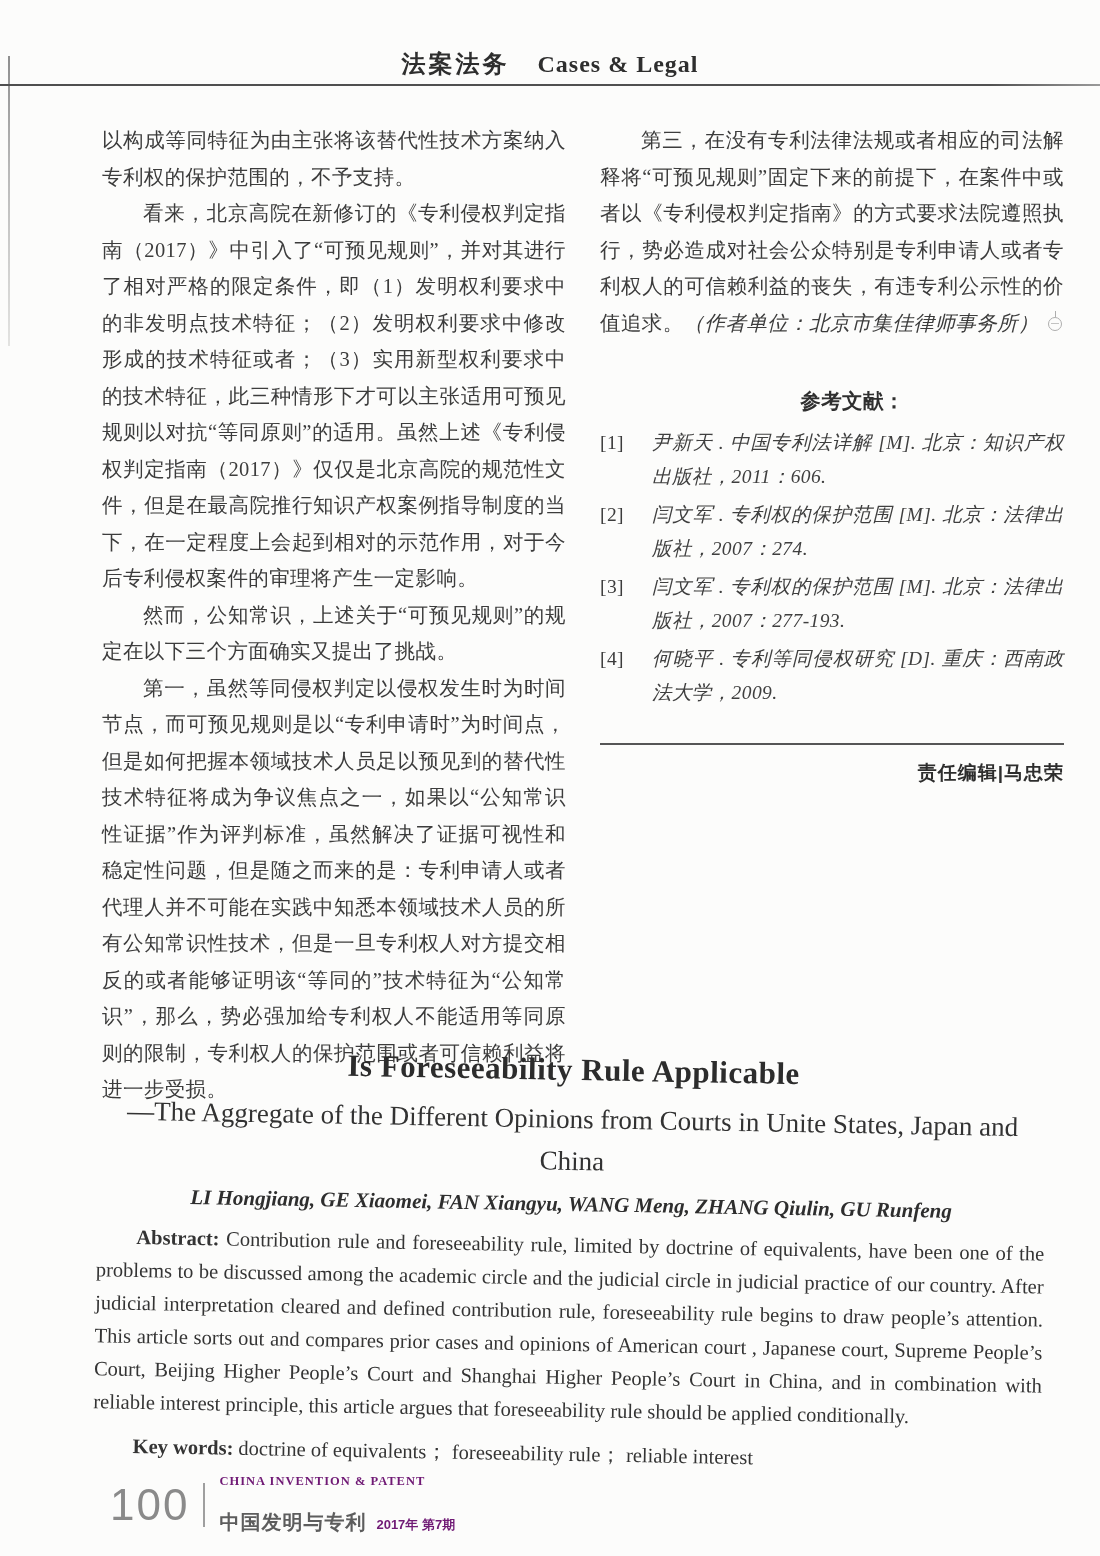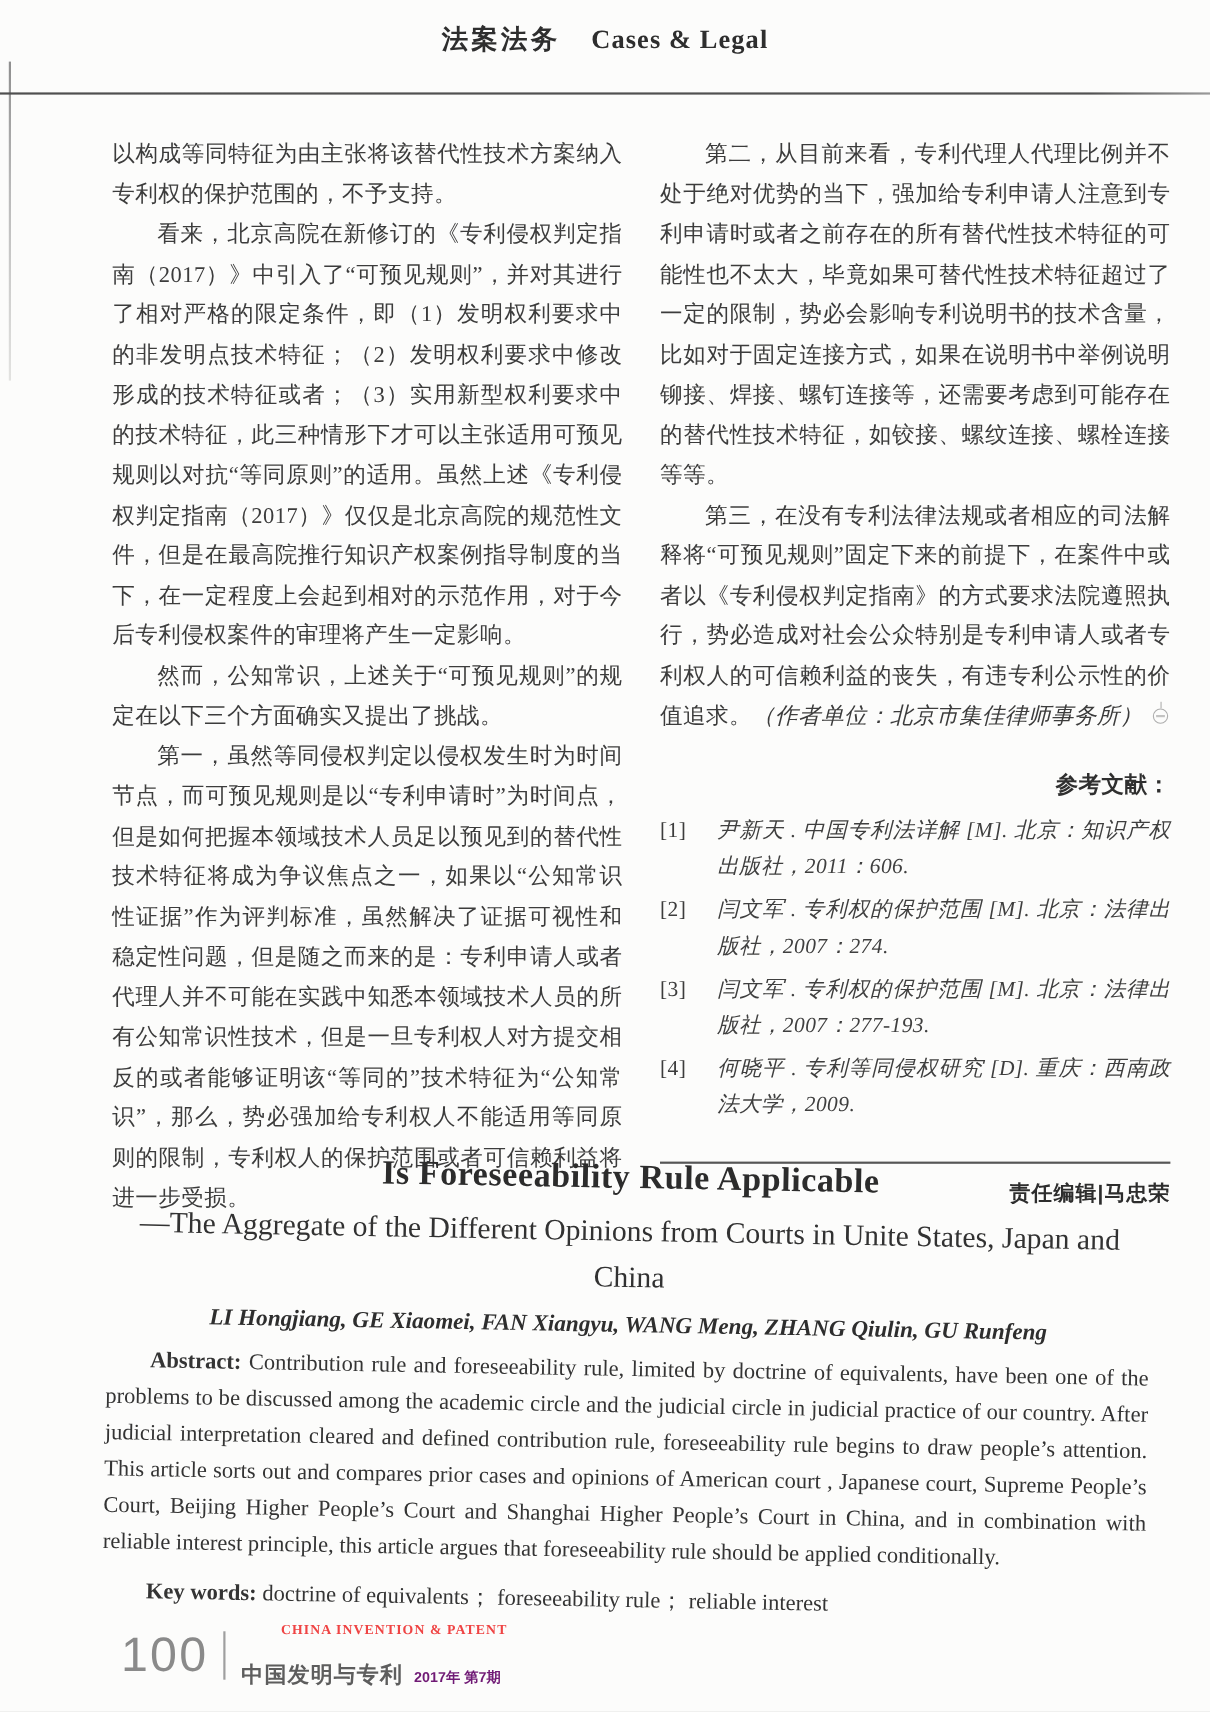--- a/index.html
+++ b/index.html
@@ -7,21 +7,21 @@
   .page {
     position:relative;
     width:1100px; height:1556px;
     margin:0 auto;
     background:#fcfcfb;
     color:#3a3a3a;
     font-family:"Liberation Serif","DejaVu Serif",serif;
     overflow:hidden;
   }
   
-  .header-title { padding-top:20px; text-align:center; font-size:24px; color:#2e2e2e; }
+  .header-title { padding-top:48px; text-align:center; font-size:24px; color:#2e2e2e; }
   .header-title .cn {
     font-family:"Liberation Sans","DejaVu Sans",sans-serif;
     font-weight:700; letter-spacing:3px;
   }
   .header-title .en { font-weight:700; margin-left:22px; letter-spacing:1px; }
   .header-rule {
     position:absolute; top:84px; left:0; width:1100px; height:2px;
     background:linear-gradient(to right,#4f4f4f 0%,#515151 90%,#9a9a9a 100%);
   }
   .scan-edge {
@@ -43,24 +43,24 @@
     margin-left:9px; vertical-align:-1px; position:relative; opacity:.8;
   }
   .end-icon::before {
     content:""; position:absolute; left:6px; top:-7px; width:1px; height:6px; background:#9a9a9a;
   }
   .end-icon::after {
     content:""; position:absolute; left:2px; right:2px; top:5px; height:1.5px; background:#b5b5b5;
   }
   
   .refs-heading {
-    margin-top:24px;
+    margin-top:40px;
     font-family:"Liberation Sans","DejaVu Sans",sans-serif;
     font-weight:700; font-size:20.5px; color:#2f2f2f;
-    text-align:right; text-indent:0; line-height:40px;
+    text-align:center; text-indent:0; line-height:40px;
   }
   .ref-item { display:flex; font-size:19.5px; line-height:33.5px; margin-top:5px; text-align:justify; }
   .ref-label { flex:0 0 52px; font-style:normal; color:#3c3c3c; }
   .ref-text { flex:1; font-style:italic; color:#3f3f3f; }
   .editor-rule { margin-top:34px; height:2px; background:#565656; width:100%; }
   .editor-note {
     margin-top:10px; text-align:right;
     font-family:"Liberation Sans","DejaVu Sans",sans-serif;
     font-size:19px; font-weight:700; color:#2d2d2d; letter-spacing:1px;
   }
@@ -93,21 +93,21 @@
     position:absolute; left:110px; top:1474px;
     display:flex; align-items:center; gap:14px;
   }
   .page-number {
     font-family:"Liberation Sans","DejaVu Sans",sans-serif;
     font-size:44px; color:#8a8a8a; letter-spacing:2px; line-height:48px;
   }
   .footer-divider { width:2px; height:44px; background:#9f9f9f; }
   .journal-block { display:flex; flex-direction:column; justify-content:center; }
   .journal-en {
-    font-size:12.5px; letter-spacing:1px; color:#ef4444; font-weight:600;margin-left:36px;
+    font-size:12.5px; letter-spacing:1px; color:#701a75; font-weight:600;
   }
   .journal-cn-line { display:flex; align-items:baseline; gap:10px; margin-top:20px; }
   .journal-cn {
     font-family:"Liberation Sans","DejaVu Sans",sans-serif;
     font-size:20px; font-weight:700; color:#5d5d5d; letter-spacing:1px;
   }
   .journal-issue {
     font-family:"Liberation Sans","DejaVu Sans",sans-serif;
     font-size:13px; font-weight:700; color:#701a75;
   }
@@ -128,21 +128,20 @@
   <div class="columns">
 
     <div class="col">
       <p class="noindent">以构成等同特征为由主张将该替代性技术方案纳入专利权的保护范围的，不予支持。</p>
       <p>看来，北京高院在新修订的《专利侵权判定指南（2017）》中引入了“可预见规则”，并对其进行了相对严格的限定条件，即（1）发明权利要求中的非发明点技术特征；（2）发明权利要求中修改形成的技术特征或者；（3）实用新型权利要求中的技术特征，此三种情形下才可以主张适用可预见规则以对抗“等同原则”的适用。虽然上述《专利侵权判定指南（2017）》仅仅是北京高院的规范性文件，但是在最高院推行知识产权案例指导制度的当下，在一定程度上会起到相对的示范作用，对于今后专利侵权案件的审理将产生一定影响。</p>
       <p>然而，公知常识，上述关于“可预见规则”的规定在以下三个方面确实又提出了挑战。</p>
       <p>第一，虽然等同侵权判定以侵权发生时为时间节点，而可预见规则是以“专利申请时”为时间点，但是如何把握本领域技术人员足以预见到的替代性技术特征将成为争议焦点之一，如果以“公知常识性证据”作为评判标准，虽然解决了证据可视性和稳定性问题，但是随之而来的是：专利申请人或者代理人并不可能在实践中知悉本领域技术人员的所有公知常识性技术，但是一旦专利权人对方提交相反的或者能够证明该“等同的”技术特征为“公知常识”，那么，势必强加给专利权人不能适用等同原则的限制，专利权人的保护范围或者可信赖利益将进一步受损。</p>
     </div>
 
     <div class="col">
-      <p>第二，从目前来看，专利代理人代理比例并不处于绝对优势的当下，强加给专利申请人注意到专利申请时或者之前存在的所有替代性技术特征的可能性也不太大，毕竟如果可替代性技术特征超过了一定的限制，势必会影响专利说明书的技术含量，比如对于固定连接方式，如果在说明书中举例说明铆接、焊接、螺钉连接等，还需要考虑到可能存在的替代性技术特征，如铰接、螺纹连接、螺栓连接等等。</p>
       <p><span>第三，在没有专利法律法规或者相应的司法解释将“可预见规则”固定下来的前提下，在案件中或者以《专利侵权判定指南》的方式要求法院遵照执行，势必造成对社会公众特别是专利申请人或者专利权人的可信赖利益的丧失，有违专利公示性的价值追求。</span><span class="author-note">（作者单位：北京市集佳律师事务所）</span><span class="end-icon"></span></p>
 
       <p class="refs-heading">参考文献：</p>
 
       <div class="ref-item">
         <span class="ref-label">[1]</span>
         <span class="ref-text">尹新天 . 中国专利法详解 [M]. 北京：知识产权出版社，2011：606.</span>
       </div>
       <div class="ref-item">
         <span class="ref-label">[2]</span>

